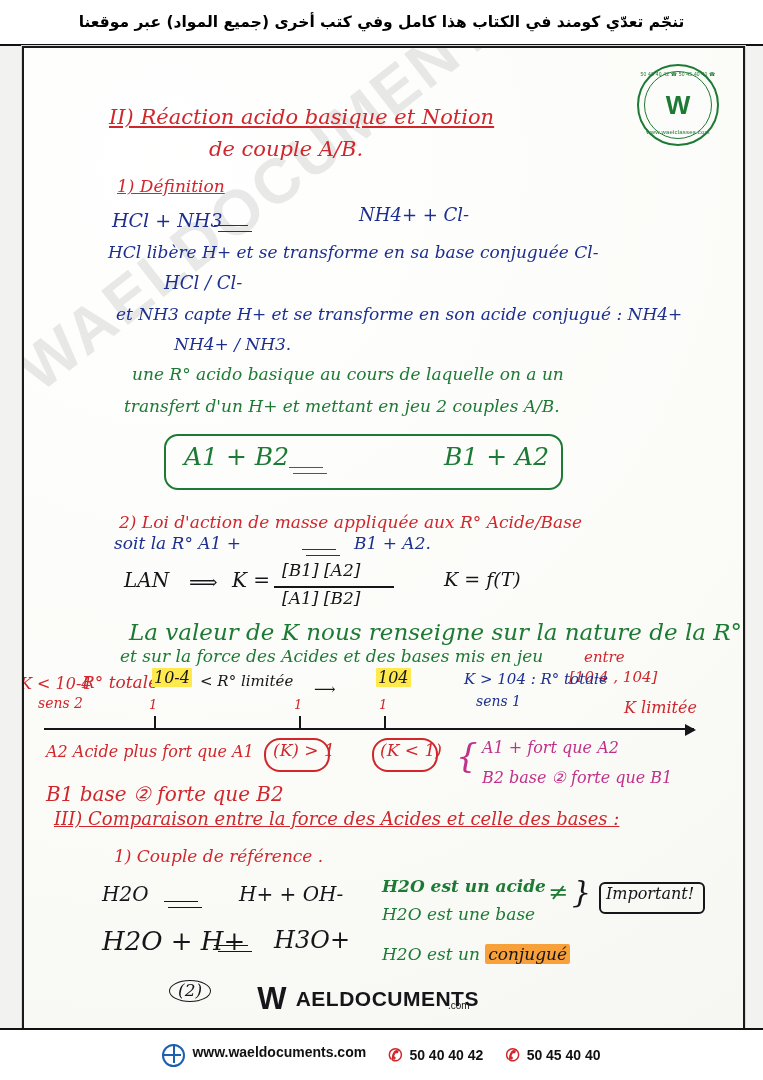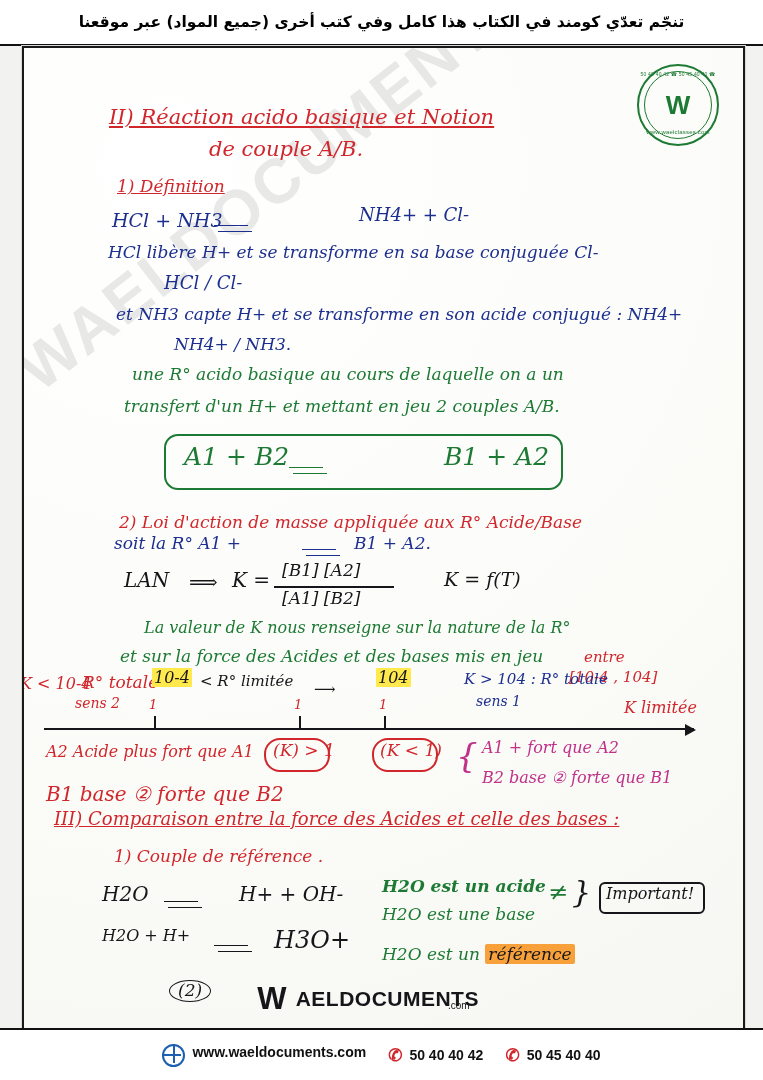--- a/index.html
+++ b/index.html
@@ -241,29 +241,29 @@
     <div class="hw blue" style="left:330px;top:487px;font-size:17px;">B1 + A2.</div>
 
     <div class="hw black" style="left:100px;top:522px;font-size:20px;">LAN</div>
     <div class="hw black" style="left:165px;top:524px;font-size:20px;">⟹</div>
     <div class="hw black" style="left:208px;top:522px;font-size:20px;">K =</div>
     <div class="hw black" style="left:258px;top:514px;font-size:17px;">[B1] [A2]</div>
     <div style="position:absolute;left:250px;top:538px;width:120px;height:0;border-top:2px solid #16161a;"></div>
     <div class="hw black" style="left:258px;top:542px;font-size:17px;">[A1] [B2]</div>
     <div class="hw black" style="left:420px;top:522px;font-size:19px;">K = f(T)</div>
 
-    <div class="hw green" style="left:120px;top:572px;font-size:16px;">La valeur de K nous renseigne sur la nature de la R°</div>
+    <div class="hw green" style="left:105px;top:572px;font-size:23px;">La valeur de K nous renseigne sur la nature de la R°</div>
     <div class="hw green" style="left:96px;top:600px;font-size:17px;">et sur la force des Acides et des bases mis en jeu</div>
 
     <div class="hw red" style="left:560px;top:602px;font-size:15px;">entre</div>
     <div class="hw red" style="left:545px;top:622px;font-size:15px;">[10-4 , 104]</div>
 
     <div class="hw red" style="left:-4px;top:628px;font-size:16px;">K &lt; 10-4</div>
     <div class="hw red" style="left:58px;top:626px;font-size:17px;">R° totale</div>
-    <div class="hw red" style="left:14px;top:648px;font-size:14px;margin-left:37px;">sens 2</div>
+    <div class="hw red" style="left:14px;top:648px;font-size:14px;">sens 2</div>
 
     <div class="hw black" style="left:128px;top:622px;font-size:16px;"><span class="hl">10-4</span></div>
     <div class="hw black" style="left:176px;top:626px;font-size:15px;">&lt; R° limitée</div>
     <div class="hw black" style="left:290px;top:634px;font-size:15px;">⟶</div>
     <div class="hw black" style="left:352px;top:622px;font-size:16px;"><span class="hl">104</span></div>
 
     <div class="hw blue" style="left:440px;top:624px;font-size:15px;">K &gt; 104 : R° totale</div>
     <div class="hw blue" style="left:452px;top:646px;font-size:14px;">sens 1</div>
     <div class="hw red" style="left:600px;top:652px;font-size:16px;">K limitée</div>
 
@@ -288,34 +288,34 @@
     <div class="hw pink" style="left:458px;top:692px;font-size:16px;">A1 + fort que A2</div>
     <div class="hw pink" style="left:458px;top:722px;font-size:16px;">B2 base ② forte que B1</div>
 
     <div class="hw red u" style="left:30px;top:762px;font-size:18px;">III) Comparaison entre la force des Acides et celle des bases :</div>
     <div class="hw red" style="left:90px;top:800px;font-size:17px;">1) Couple de référence .</div>
 
     <div class="hw black" style="left:78px;top:836px;font-size:20px;">H2O</div>
     <div class="eqarrow black" style="position:absolute;left:140px;top:852px;"></div>
     <div class="hw black" style="left:215px;top:836px;font-size:20px;">H+ + OH-</div>
 
-    <div class="hw black" style="left:78px;top:880px;font-size:16px;font-style:italic;">H2O + H+</div>
+    <div class="hw black" style="left:78px;top:880px;font-size:26px;font-style:italic;">H2O + H+</div>
     <div class="eqarrow black" style="position:absolute;left:190px;top:896px;"></div>
     <div class="hw black" style="left:250px;top:880px;font-size:24px;">H3O+</div>
 
     <div class="hw green" style="left:358px;top:830px;font-size:17px;font-weight:bold;">H2O est un acide</div>
     <div class="hw green" style="left:358px;top:858px;font-size:17px;">H2O est une base</div>
     <div class="hw green" style="left:524px;top:832px;font-size:24px;">≠</div>
     <div class="hw black" style="left:548px;top:828px;font-size:30px;">}</div>
     <div class="box-black" style="left:575px;top:834px;width:102px;height:28px;"></div>
     <div class="hw black" style="left:582px;top:838px;font-size:16px;">Important!</div>
 
     <div class="hw green" style="left:358px;top:898px;font-size:17px;">
       <span>H2O est un</span>
-      <span class="hl-orange">référence</span>
+      <span class="hl-orange">conjugué</span>
     </div>
 
     <div class="hw black" style="left:145px;top:932px;font-size:17px;border:1.6px solid #16161a;border-radius:50%;padding:1px 8px;">(2)</div>
 
     <div class="brand">
       <div class="mark">W</div>
       <div class="nm">AELDOCUMENTS</div>
       <div class="sub">.com</div>
     </div>
   </div>

